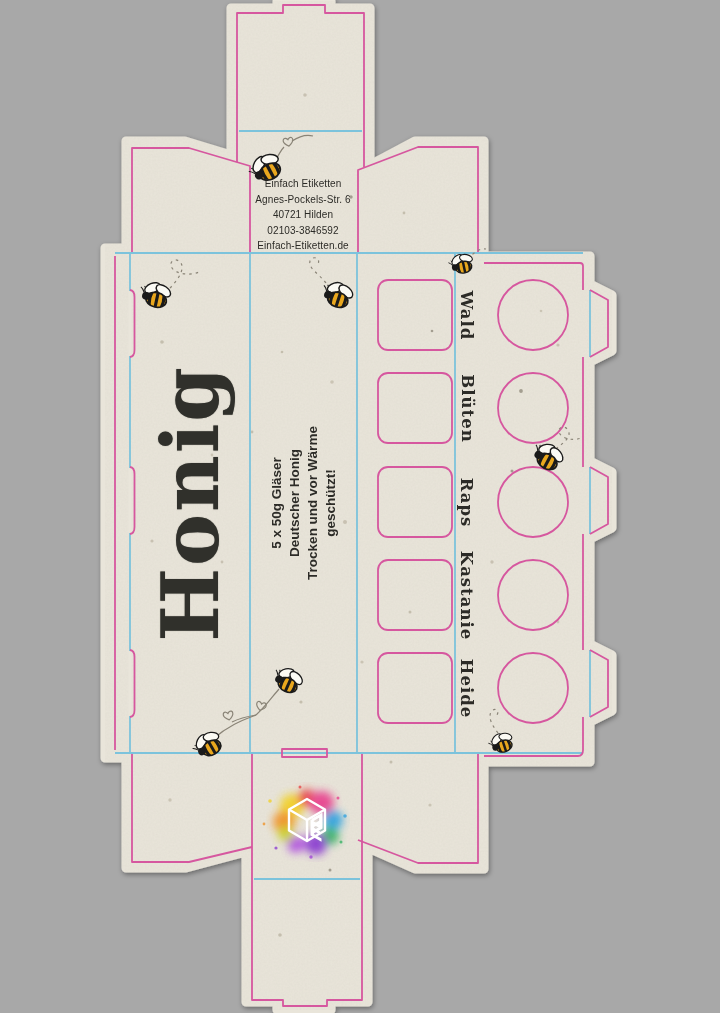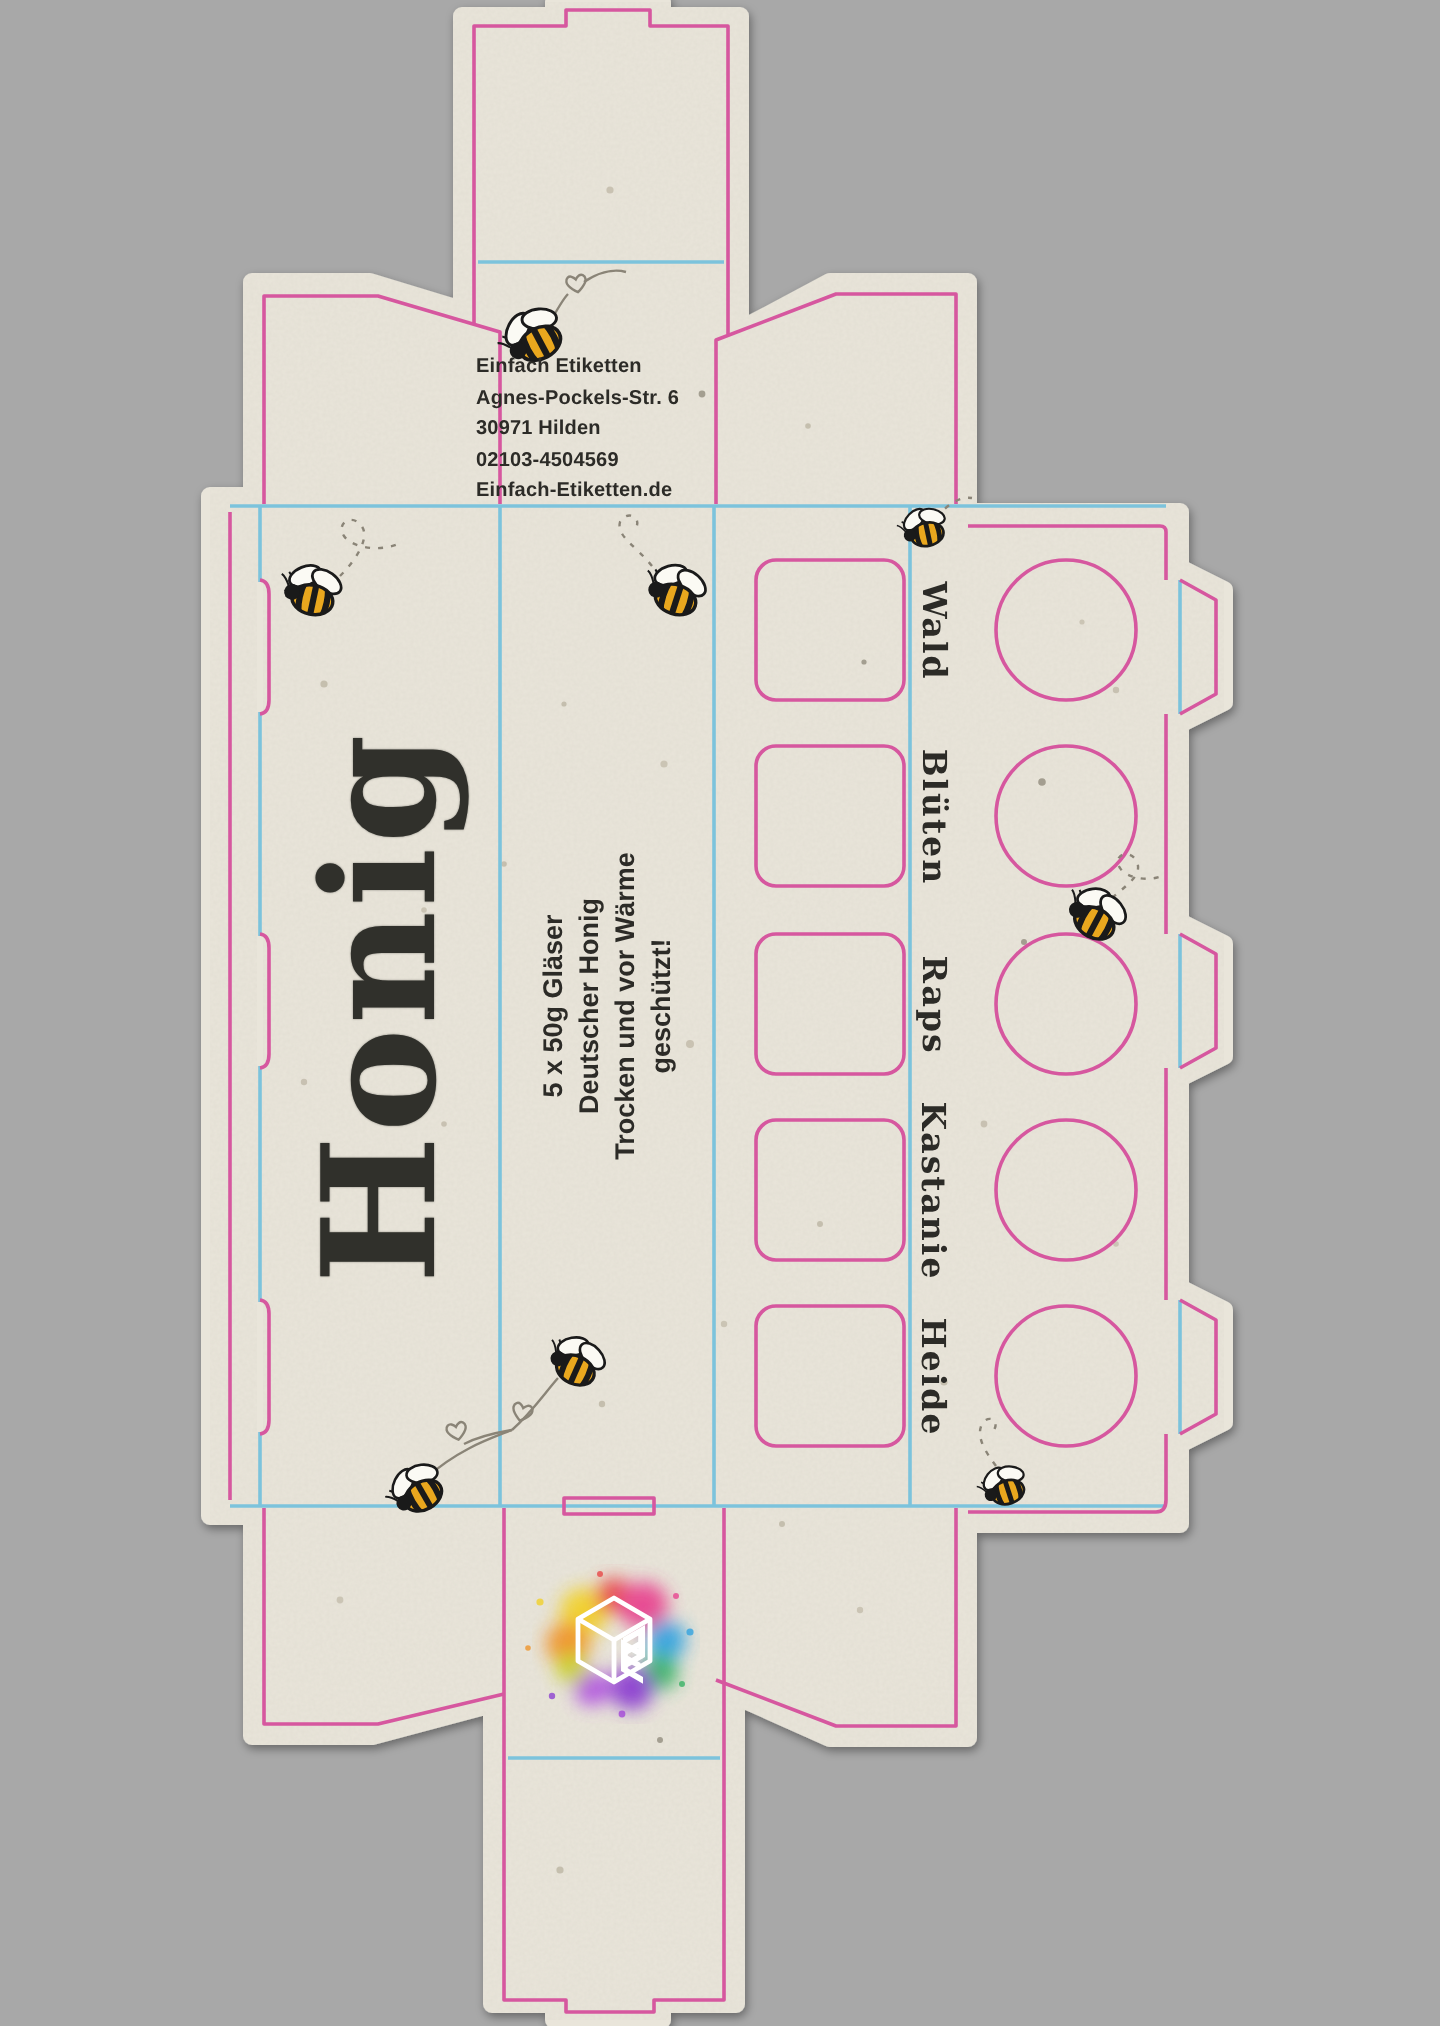--- a/index.html
+++ b/index.html
@@ -1,21 +1,21 @@
 <!DOCTYPE html>
 <html><head>
 <meta charset="utf-8">
 <style>
   html,body{margin:0;padding:0;background:#a8a8a8;}
   .stage{position:relative;width:720px;height:1013px;background:#a8a8a8;overflow:hidden;
          font-family:"Liberation Sans",sans-serif;}
   .stage svg.die{position:absolute;left:0;top:0;}
   .txt{position:absolute;color:#2c2b27;}
-  .brand{left:238px;top:176px;width:130px;
-         font-size:10px;line-height:15.5px;font-weight:bold;letter-spacing:.1px;}
+  .brand{left:238px;top:176px;width:130px;text-align:center;
+         font-size:10px;line-height:15.5px;font-weight:normal;letter-spacing:.1px;}
   .rotbox{position:absolute;display:flex;align-items:center;justify-content:center;}
   .honig-box{left:130px;top:253px;width:120px;height:500px;}
   .honig{transform:rotate(-90deg);font-family:"DejaVu Serif","Liberation Serif",serif;
          font-weight:bold;font-size:78px;letter-spacing:2px;color:#30302b;
          text-shadow:0 0 1px rgba(48,48,43,.6);white-space:nowrap;}
   .info-box{left:250px;top:253px;width:107px;height:500px;}
   .info{transform:rotate(-90deg);text-align:center;font-weight:bold;font-size:13.5px;
         line-height:18px;white-space:nowrap;color:#2c2b27;}
   .variety{position:absolute;left:437px;width:60px;height:80px;display:flex;
            align-items:center;justify-content:center;}
@@ -235,22 +235,22 @@
       <g fill="#fff">
         <path transform="translate(322.5,812.5) skewY(-30) scale(-1,1)" d="M0,0 h11 v3.4 h-7.6 v3 h6.4 v3.2 h-6.4 v3 h7.6 v3.4 h-11 z"></path>
         <path transform="translate(310.5,819.5) skewY(30)" d="M0,0 h11 v3.4 h-7.6 v3 h6.4 v3.2 h-6.4 v3 h7.6 v3.4 h-11 z"></path>
       </g>
     </g>
   </svg>
 
   <div class="txt brand">
     <div>Einfach Etiketten</div>
     <div>Agnes-Pockels-Str. 6</div>
-    <div>30971 Hilden</div>
-    <div>02103-4504569</div>
+    <div>40721 Hilden</div>
+    <div>02103-3846592</div>
     <div>Einfach-Etiketten.de</div>
   </div>
 
   <div class="rotbox honig-box">
     <div class="honig">Honig</div>
   </div>
 
   <div class="rotbox info-box">
     <div class="info">
       <div>5 x 50g Gläser</div>

